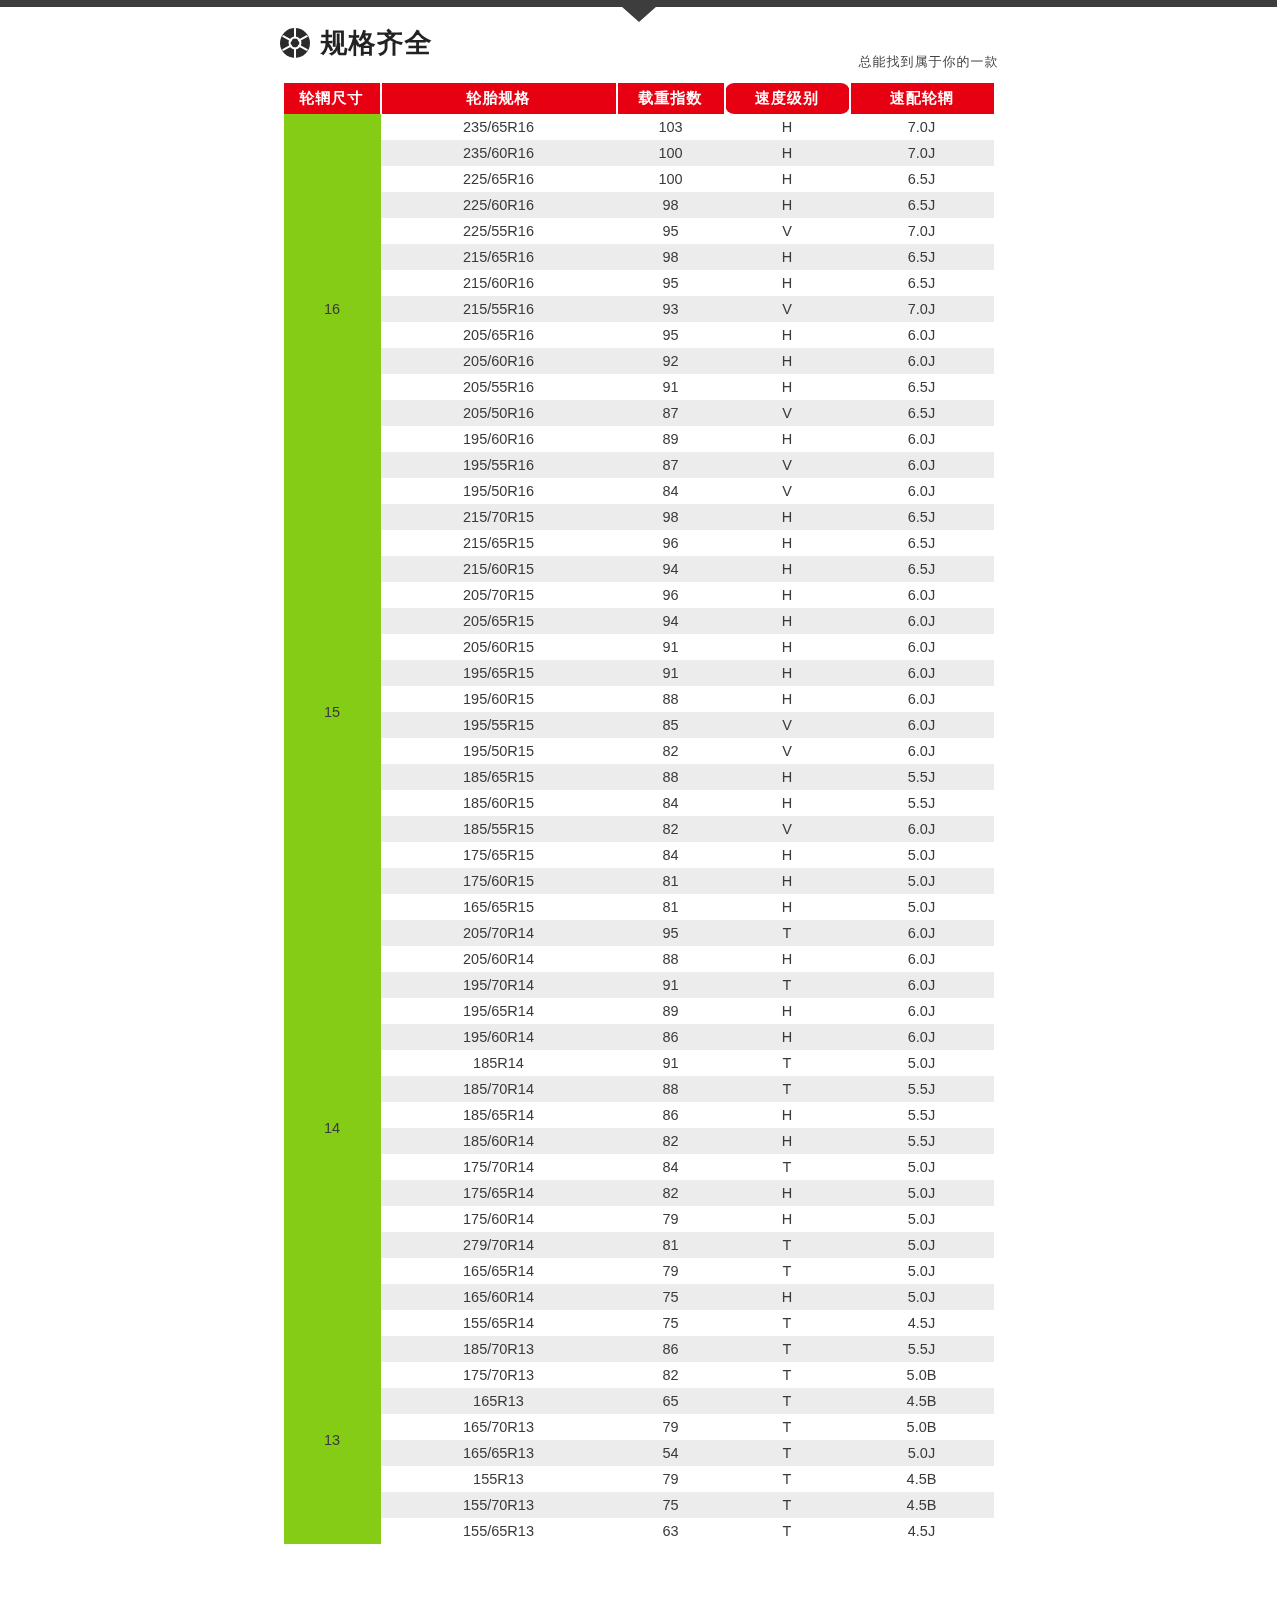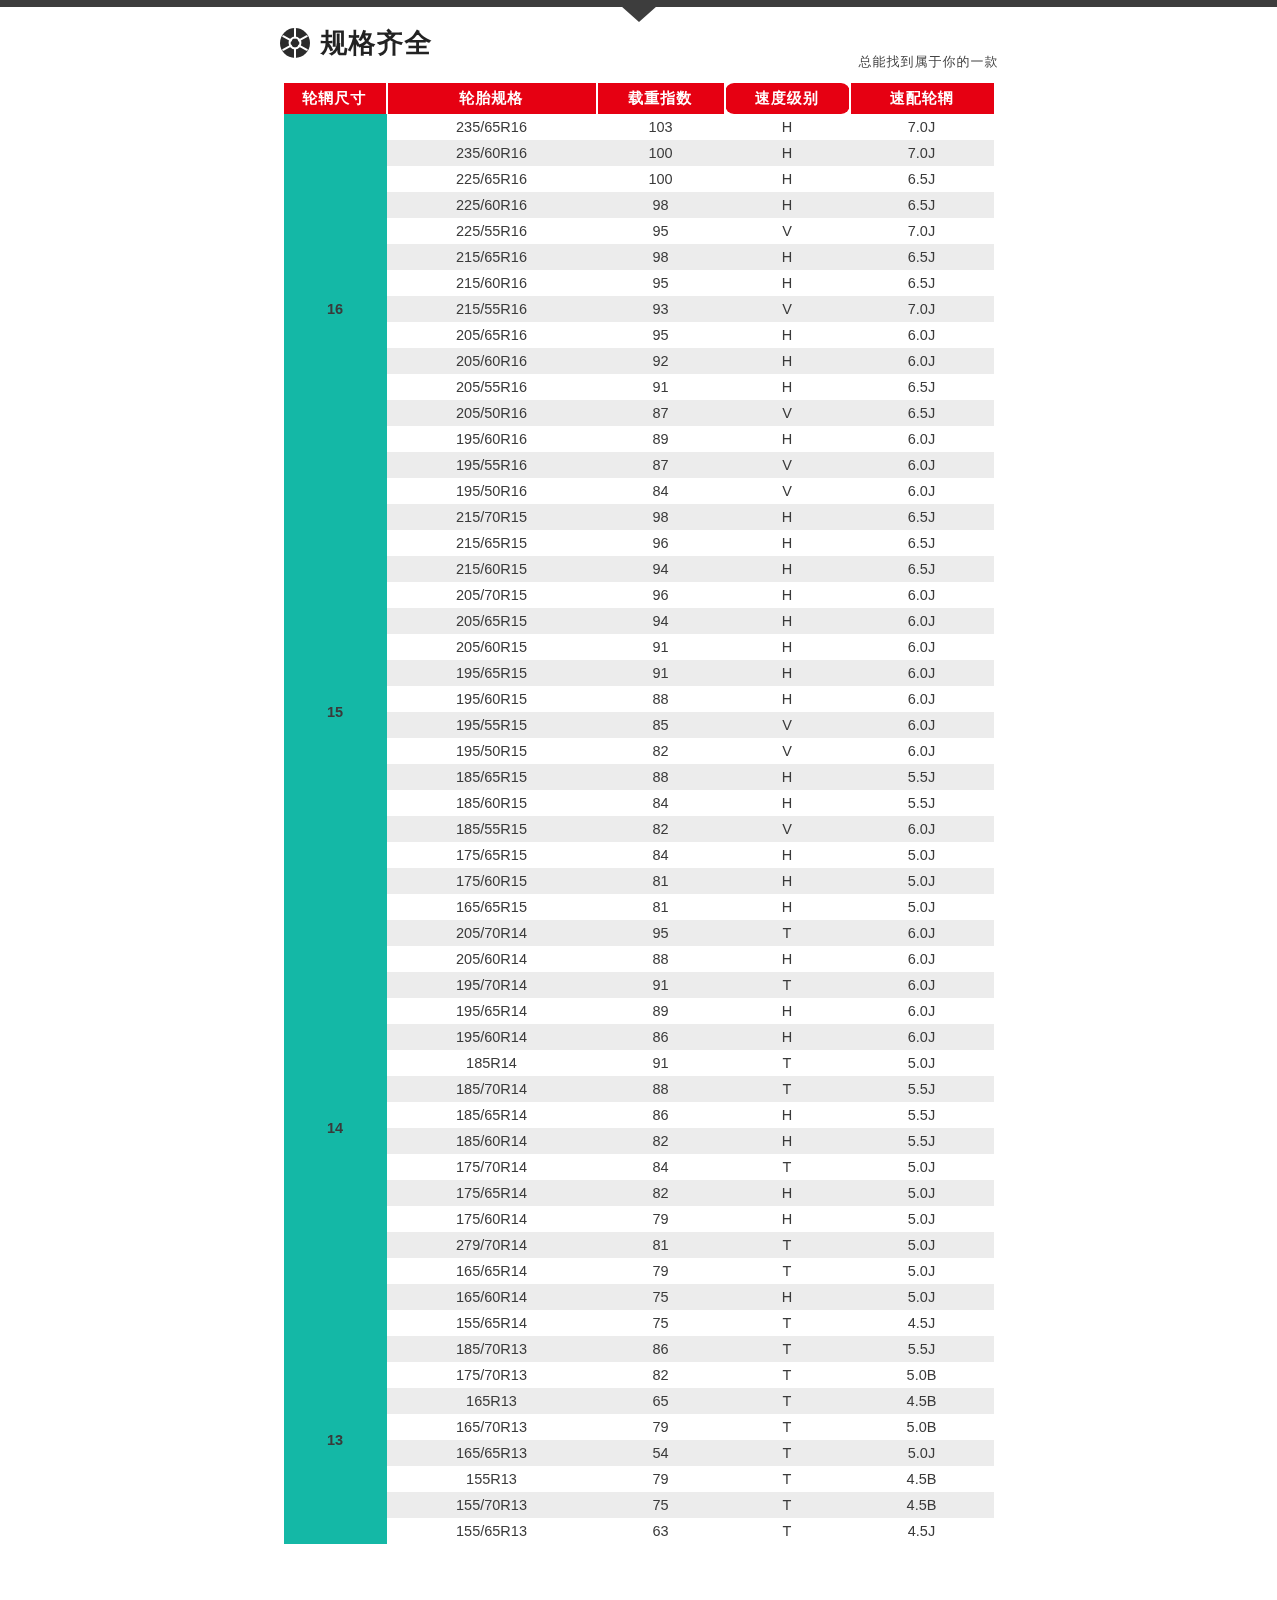--- a/index.html
+++ b/index.html
@@ -89,30 +89,30 @@
   table.spec th:last-child { border-right: none; }
   table.spec td {
     height: 26px;
     font-size: 14.5px;
     color: #3a3a3a;
     text-align: center;
     vertical-align: middle;
     border: none;
   }
   td.rimsize {
-    background: #14b8a6;
+    background: #84cc16;
     color: #4a4a4a;
     font-size: 19px;
-    font-weight: bold;
+    font-weight: normal;
     width: 125px;
   }
   tr.odd td.cell { background: #ffffff; }
   tr.even td.cell { background: #ececec; }
-  .col-spec { width: 210px; }
-  .col-load { width: 128px; margin-left: 36px; }
+  .col-spec { width: 236px; }
+  .col-load { width: 108px; margin-left: 36px; }
   .col-speed { width: 125px; border-radius: 9px; }
   .col-rim { width: 144px; }
 </style>
 </head>
 <body>
 
 <div id="page">
 
   <div class="topbar">
     <div class="notch"></div>

